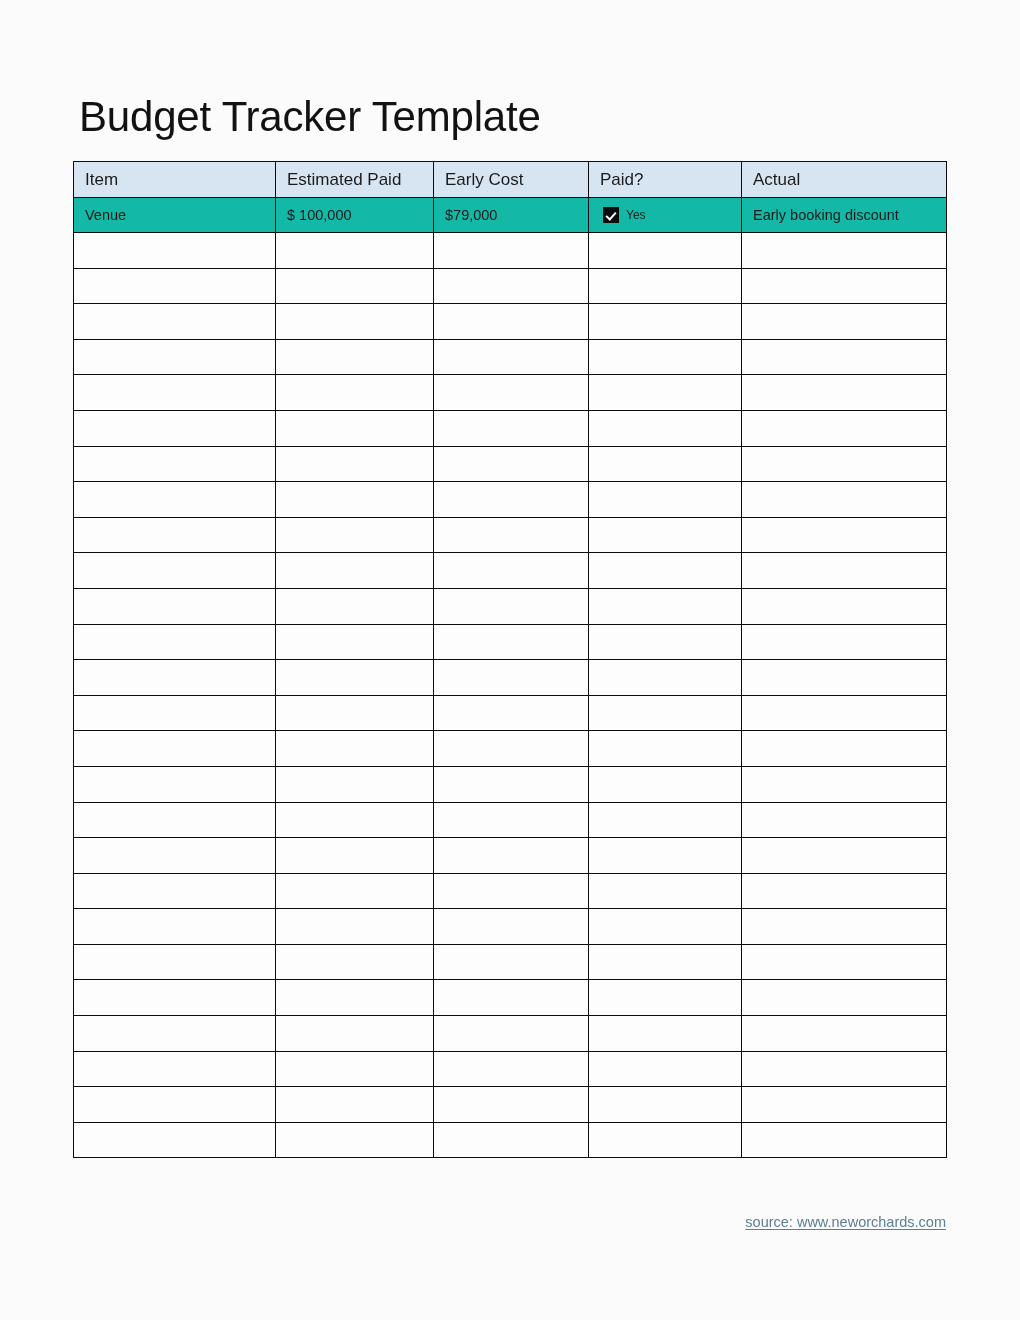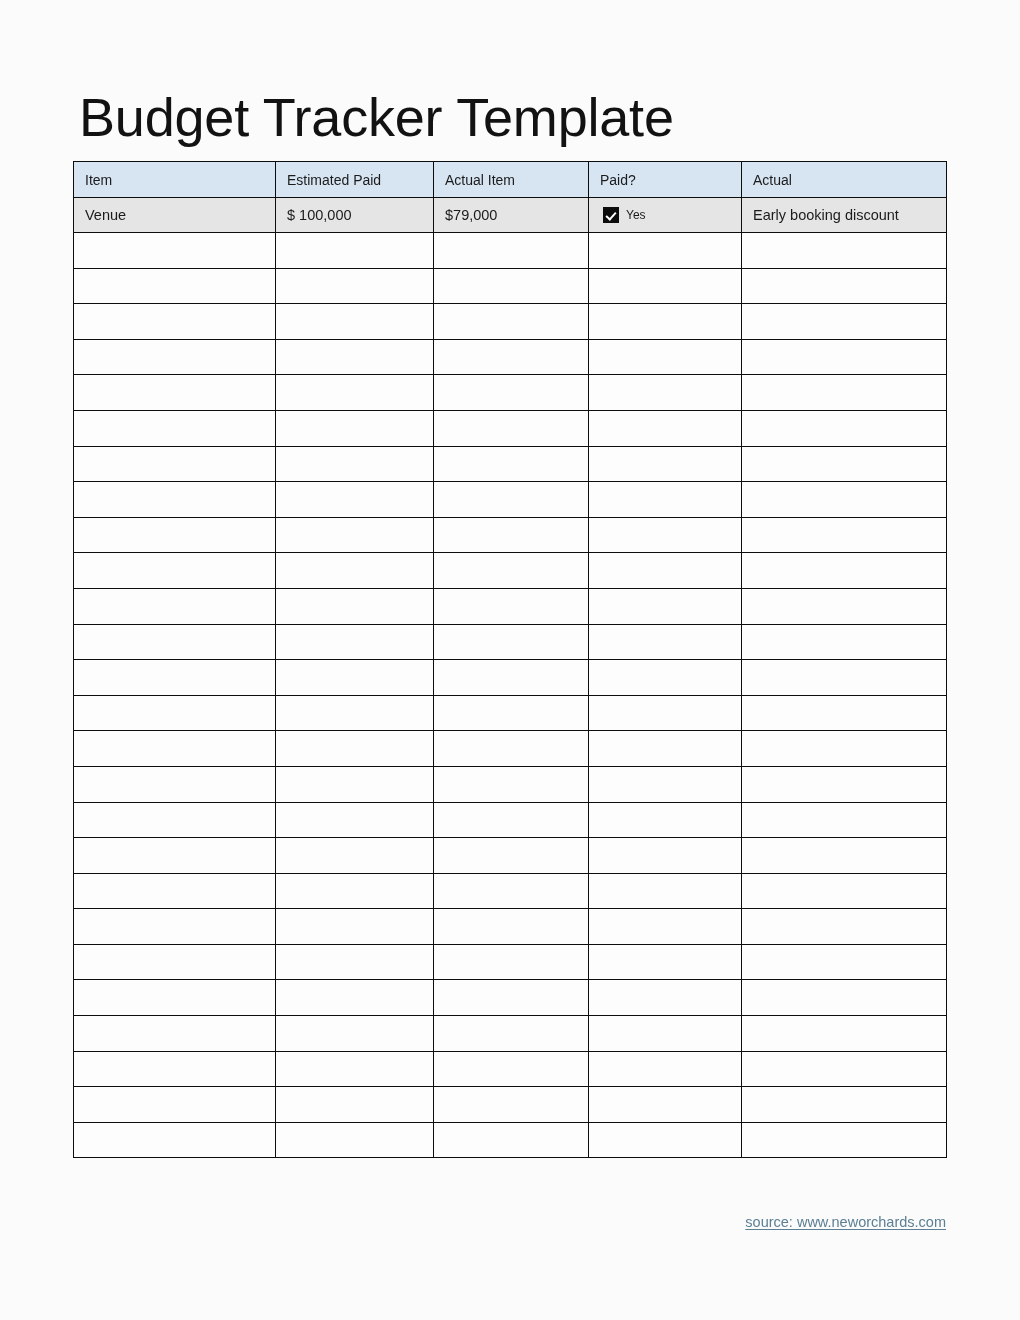--- a/index.html
+++ b/index.html
@@ -17,21 +17,21 @@
   .page {
     position: relative;
     width: 1020px;
     height: 1320px;
     box-sizing: border-box;
   }
   .title {
     position: absolute;
     left: 79px;
     top: 92px;
-    font-size: 54px;
+    font-size: 42px;
     font-weight: 300;
     color: #121212;
     letter-spacing: -0.2px;
     white-space: nowrap;
     line-height: 50px;
   }
   .table-wrap {
     position: absolute;
     left: 73px;
     top: 161px;
@@ -57,26 +57,26 @@
     height: 34px;
     text-align: left;
     vertical-align: middle;
     font-weight: 400;
     overflow: hidden;
     white-space: nowrap;
   }
   table.budget thead th {
     background: #d7e5f3;
     height: 35px;
-    font-size: 14px;
+    font-size: 17px;
     color: #1b1b1b;
     margin-top: 16px;
   }
   table.budget tbody tr.filled td {
-    background: #e5e5e5;
+    background: #14b8a6;
   }
   table.budget tbody tr.empty td {
     background: #fdfdfd;
     height: 34.6px;
   }
   .paid-cell {
     padding-left: 14px !important;
   }
   .paid-inner {
     display: flex;
@@ -151,21 +151,21 @@
         <col class="c-item">
           <col class="c-est">
           <col class="c-act">
           <col class="c-paid">
           <col class="c-notes">
       </colgroup>
       <thead>
         <tr>
           <th>Item</th>
           <th>Estimated Paid</th>
-          <th>Actual Item</th>
+          <th>Early Cost</th>
           <th>Paid?</th>
           <th>Actual</th>
         </tr>
       </thead>
       <tbody id="table-body">
           <tr class="filled">
             <td>Venue</td>
             <td>$ 100,000</td>
             <td>$79,000</td>
             <td class="paid-cell">

